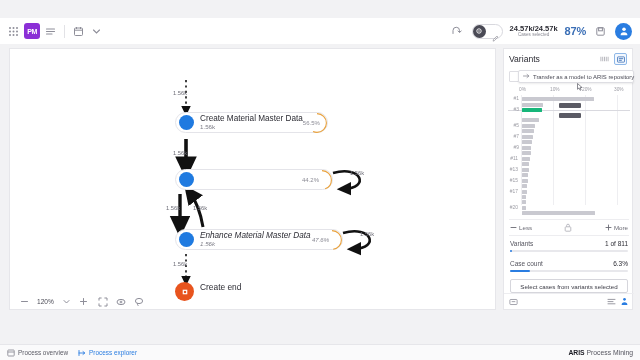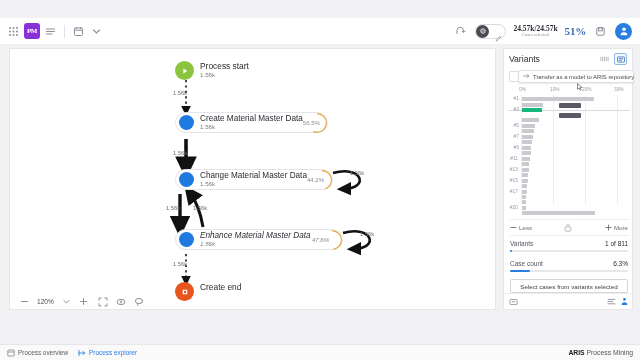--- a/index.html
+++ b/index.html
@@ -7,21 +7,21 @@
     width: 640px; height: 360px;
     background: #ffffff;
     font-family: "Liberation Sans", sans-serif;
     overflow: hidden;
   }
   .app { position: relative; width: 640px; height: 360px; background: #f2f2f4; }
 
   
   .topbar {
     position: absolute; left: 0; top: 18px; width: 640px; height: 26px;
-    background: #ffffff; display: flex;  font-family: Liberation Serif, serif;
+    background: #ffffff; display: flex; 
   }
   .tb-left { display: flex; align-items: center; gap: 3px; padding-left: 6px; }
   .tb-right { margin-left: auto; display: flex; align-items: center; gap: 7px; padding-right: 8px; }
   .ic { width: 15px; height: 15px; display: flex; align-items: center; justify-content: center;
         color: #8e8e99; flex: none; }
   .ic svg { display: block; }
   .logo-sq {
     width: 16px; height: 16px; border-radius: 3px; background: #8b2fd6;
     display: flex; align-items: center; justify-content: center;
     color: #fff; font-size: 7px; font-weight: bold; letter-spacing: -0.4px;
@@ -235,21 +235,21 @@
         <span class="pill-pen">
           <svg width="7" height="7" viewBox="0 0 8 8" stroke="currentColor" stroke-width=".9" fill="none" stroke-linecap="round">
             <path d="M1.4,6.6 L1.8,5 L5.6,1.2 L6.8,2.4 L3,6.2 Z"></path>
           </svg>
         </span>
       </span>
       <span class="cases-block">
         <div class="cases-num">24.57k/24.57k</div>
         <div class="cases-sub">Cases selected</div>
       </span>
-      <span class="zoom-pct">51%</span>
+      <span class="zoom-pct">87%</span>
       <span class="ic">
         <svg width="11" height="11" viewBox="0 0 11 11" stroke="currentColor" stroke-width="1" fill="none">
           <rect x="1.8" y="1.8" width="7.4" height="7.4" rx="1"></rect>
             <rect x="3.6" y="1.8" width="3.8" height="3"></rect>
         </svg>
       </span>
       <span class="avatar">
         <svg width="10" height="10" viewBox="0 0 12 12" fill="#fff">
           <circle cx="6" cy="4" r="2.1"></circle>
             <path d="M1.9,11 A4.1,3.6 0 0 1 10.1,11 Z"></path>
@@ -277,52 +277,37 @@
 
       <path d="M193,178 C191,166 186,152 180,144" stroke="#111" stroke-width="3.0" fill="none" marker-end="url(#ah)"></path>
 
       <line x1="176" y1="205" x2="176" y2="232" stroke="#111" stroke-width="1.6" stroke-dasharray="2.2 3.2" marker-end="url(#ah)"></line>
 
       <path d="M323,124 C352,116 360,139 334,140" stroke="#111" stroke-width="2.6" fill="none" marker-end="url(#ahs)"></path>
 
       <path d="M333,184 C362,176 370,199 344,200" stroke="#111" stroke-width="2.6" fill="none" marker-end="url(#ahs)"></path>
     </svg>
 
-    <div class="node" style="left:165px; top:12px;">
-      <span class="node-circ c-green">
-        <svg width="8" height="8" viewBox="0 0 8 8" fill="#fff">
-            <path d="M2.4,1.6 L6.2,4 L2.4,6.4 Z"></path>
-          </svg>
-      </span>
-      <span class="node-txt">
-        <div class="node-title">Process start</div>
-        <div class="node-sub">1.56k</div>
-      </span>
-    </div>
     <div class="edge-lbl" style="left:163px; top:41px;">1.56k</div>
 
     <div class="act" style="left:165px; top:63px; width:153px;">
       <span class="node-circ c-blue"></span>
       <span class="node-txt">
         <div class="node-title">Create Material Master Data</div>
         <div class="node-sub">1.56k</div>
       </span>
       <span class="act-pct">56.5%</span>
       <svg class="donut" viewBox="0 0 22 22">
         <circle cx="11" cy="11" r="9.4" fill="none" stroke="#e9a13b" stroke-width="1.1" stroke-dasharray="33.4 25.6" transform="rotate(-90 11 11)"></circle>
       </svg>
     </div>
     <div class="edge-lbl" style="left:163px; top:101px;">1.56k</div>
 
     <div class="act" style="left:165px; top:120px; width:158px;">
       <span class="node-circ c-blue"></span>
-      <span class="node-txt">
-        <div class="node-title">Change Material Master Data</div>
-        <div class="node-sub">1.56k</div>
-      </span>
       <span class="act-pct">44.2%</span>
       <svg class="donut" viewBox="0 0 22 22">
         <circle cx="11" cy="11" r="9.4" fill="none" stroke="#e9a13b" stroke-width="1.1" stroke-dasharray="26.1 32.9" transform="rotate(-90 11 11)"></circle>
       </svg>
     </div>
     <div class="self-lbl" style="left:340px; top:121px;">1.56k</div>
     <div class="edge-lbl" style="left:156px; top:156px;">1.56k</div>
     <div class="edge-lbl" style="left:183px; top:156px;">1.56k</div>
 
     <div class="act" style="left:165px; top:180px; width:168px;font-style:italic;">

